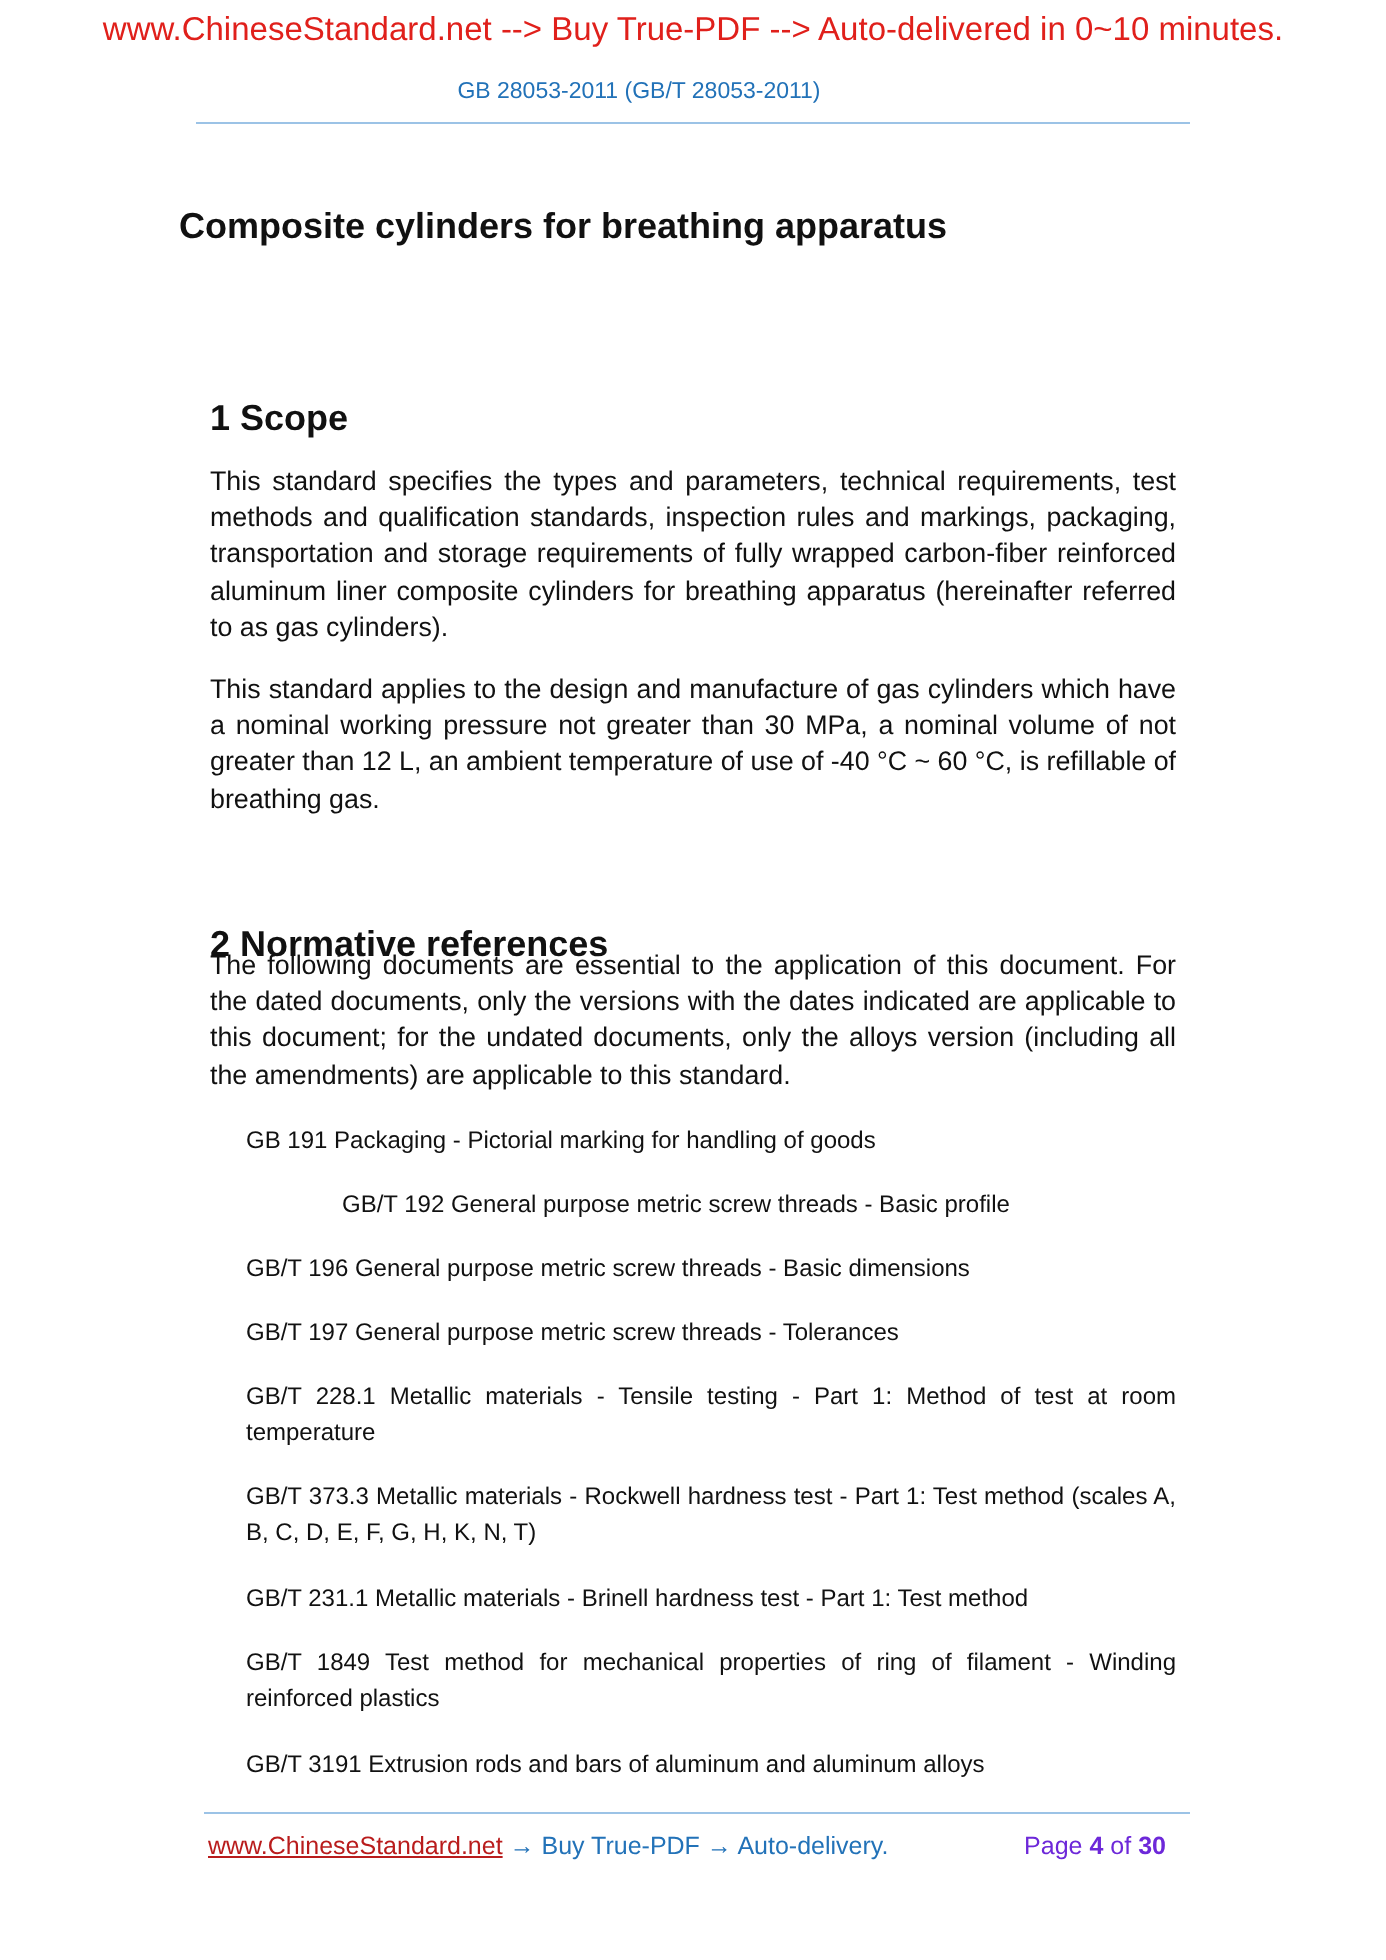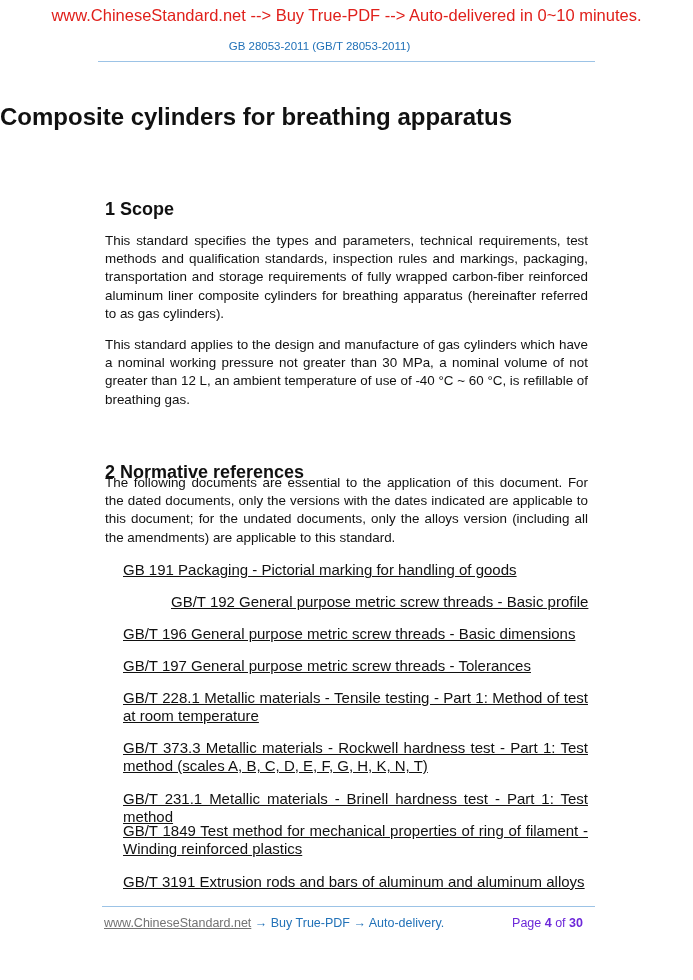--- a/index.html
+++ b/index.html
@@ -1,27 +1,27 @@
 <!DOCTYPE html>
 <html><head>
 <meta charset="utf-8">
 <style>
   html, body { margin: 0; padding: 0; background: #ffffff; }
   body { width: 693px; height: 980px; position: relative; font-family: "Liberation Sans", sans-serif; color: #111; overflow: hidden; }
   .hdr-top { position: absolute; top: 6px; left: 0; width: 693px; text-align: center; color: #e0201b; font-size: 16.5px; white-space: nowrap; }
   .hdr-sub { position: absolute; top: 40px; left: 0; width: 639px; text-align: center; color: #2272b8; font-size: 11.5px; }
   .hdr-rule { position: absolute; top: 61px; left: 98px; width: 497px; height: 1px; background: #9cc3e6; }
-  .title { position: absolute; top: 103px; left: 0; width: 563px; font-weight: bold; font-size: 24px; }
+  .title { position: absolute; top: 103px; left: 0; width: 563px; text-align: center; font-weight: bold; font-size: 18px; }
   .content { position: absolute; left: 105px; width: 483px; }
   h2 { margin: 0; font-size: 18px; font-weight: bold; }
   p.para { margin: 0; font-size: 13.4px; line-height: 18.2px; text-align: justify; text-align-last: left; }
-  .ref { position: absolute; left: 123px; width: 465px; font-size: 15px; line-height: 18.2px; text-align: justify; text-align-last: left; text-decoration: underline; }
+  .ref { position: absolute; left: 123px; width: 465px; font-size: 12px; line-height: 18.2px; text-align: justify; text-align-last: left; }
   .ftr-rule { position: absolute; top: 906px; left: 102px; width: 493px; height: 1px; background: #9cc3e6; }
   .ftr-left { position: absolute; top: 916px; left: 104px; font-size: 12.5px; color: #2272b8; white-space: nowrap; }
-  .ftr-left a { color: #737373; text-decoration: underline; }
+  .ftr-left a { color: #b91c1c; text-decoration: underline; }
   .ftr-right { position: absolute; top: 916px; right: 110px; font-size: 12.5px; color: #6d28d9; white-space: nowrap; }
   .ftr-right b { font-weight: bold; }
 </style>
 </head>
 <body>
 
 <div class="hdr-top">www.ChineseStandard.net --&gt; Buy True-PDF --&gt; Auto-delivered in 0~10 minutes.</div>
 <div class="hdr-sub">GB 28053-2011 (GB/T 28053-2011)</div>
 <div class="hdr-rule"></div>
 

